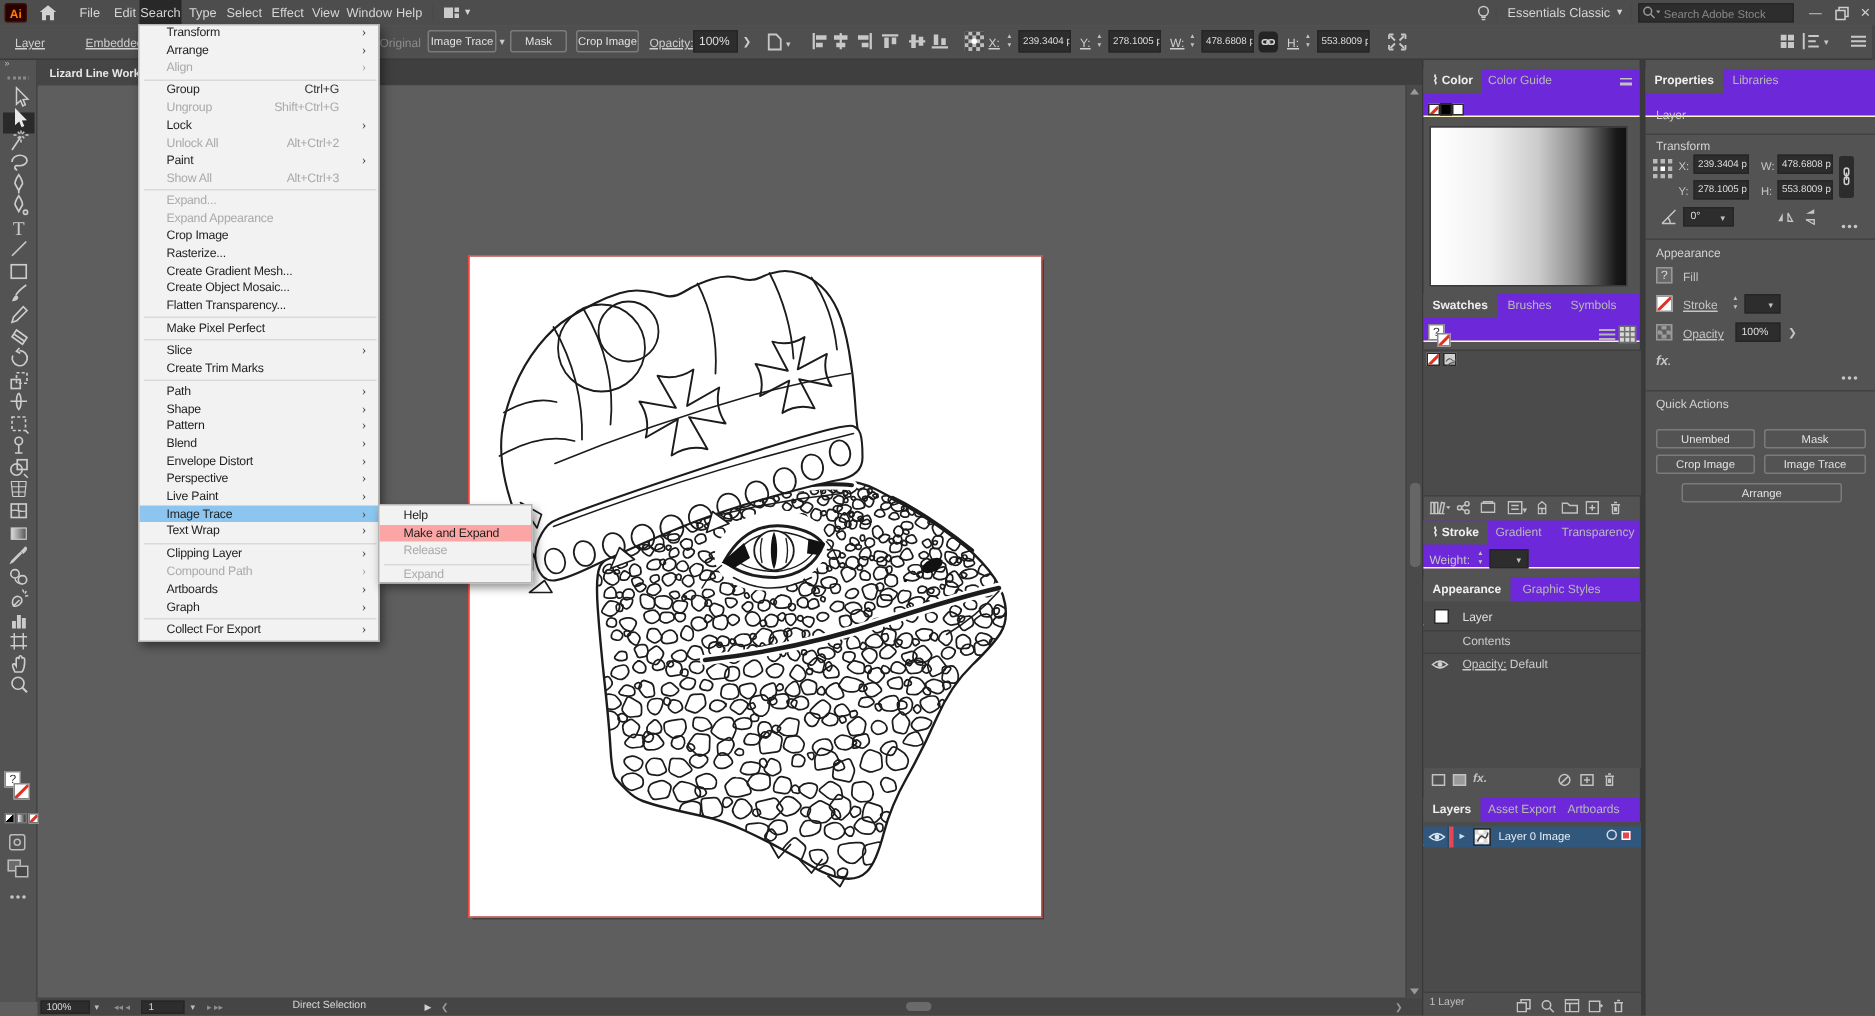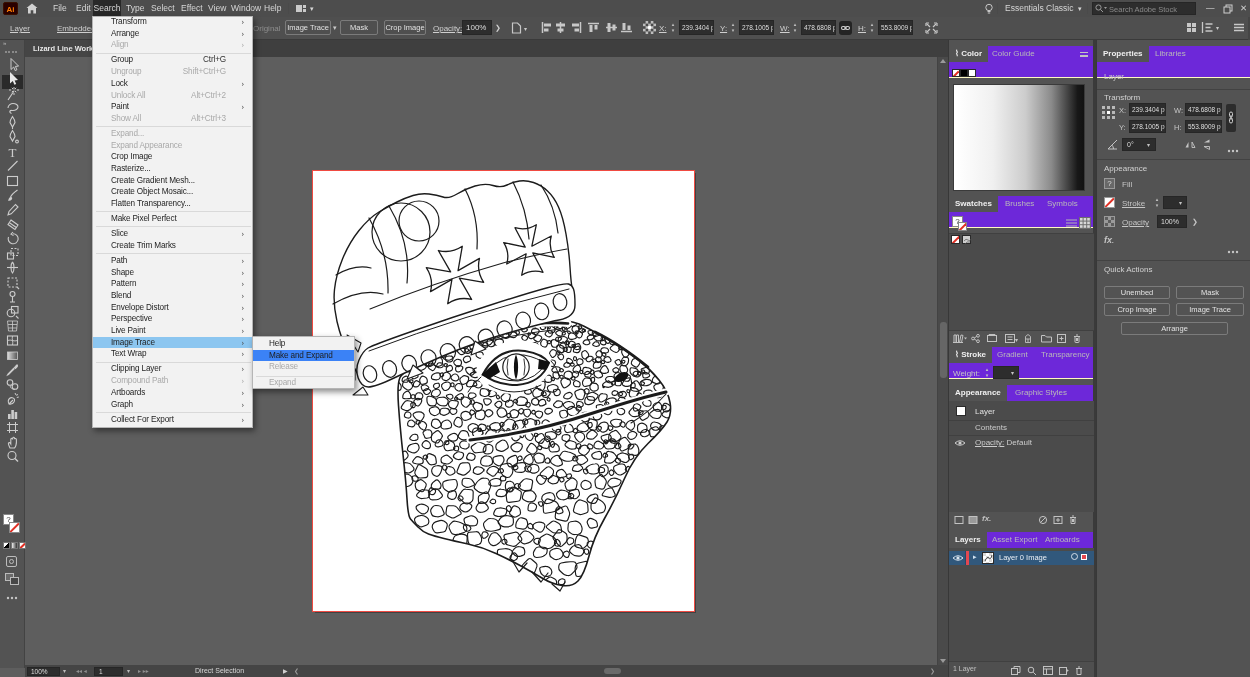--- a/index.html
+++ b/index.html
@@ -37,21 +37,21 @@
 #ddmenu .it .sc{position:absolute;right:26px;color:#333;}
 #ddmenu .it .ar{position:absolute;right:8px;color:#4a4a4a;font-size:9px;font-family:'Liberation Serif',serif;}
 #ddmenu .dis{color:#a9a9a9;}
 #ddmenu .dis .sc,#ddmenu .dis .ar{color:#a9a9a9;}
 #ddmenu .sep{position:absolute;left:3px;width:155px;border-top:1px solid #d9d9d9;}
 #ddmenu .hl{background:#8cc6f0;}
 #submenu{left:252px;top:336px;width:103px;height:53px;background:#f2f2f2;border:1px solid #b5b5b5;box-shadow:2px 3px 6px rgba(0,0,0,.45);font-size:8.2px;letter-spacing:-0.15px;color:#1e1e1e;}
 #submenu .it{position:absolute;left:0;width:100%;height:11.7px;line-height:11.7px;}
 #submenu .it .lb{position:absolute;left:16px;}
 #submenu .dis{color:#a9a9a9;}
-#submenu .hl{background:#3b82f6;}
+#submenu .hl{background:#fca5a5;}
 #submenu .sep{position:absolute;left:3px;width:97px;border-top:1px solid #d9d9d9;}
 svg{display:block;}
 </style>
 </head>
 <body>
 
 <div class="abs" id="menubar">
   <div class="mi" style="left:3px;top:2px;height:13px;width:15px;background:#2a0000;border-radius:2px;border:1px solid #3a1000;color:#ff7c00;font-size:8px;font-weight:bold;text-align:center;line-height:13px;">Ai</div>
   <div class="mi" style="left:26px;top:3px;">
       <svg width="12" height="11">

